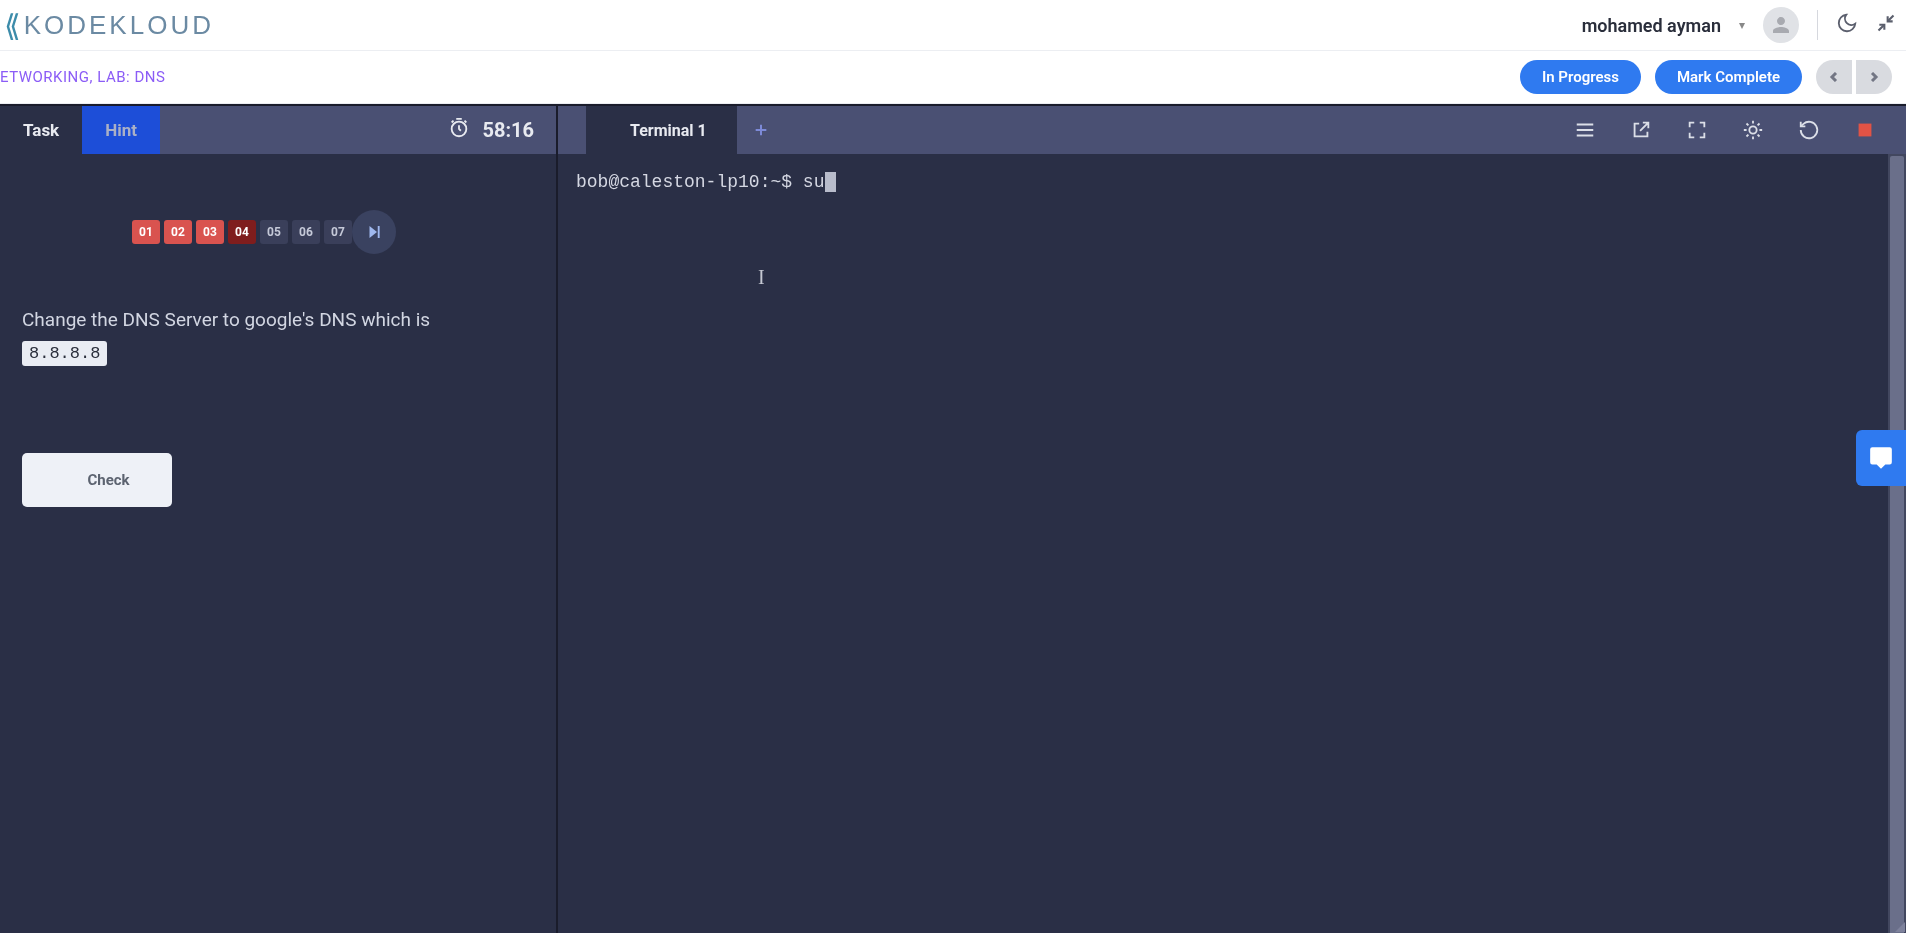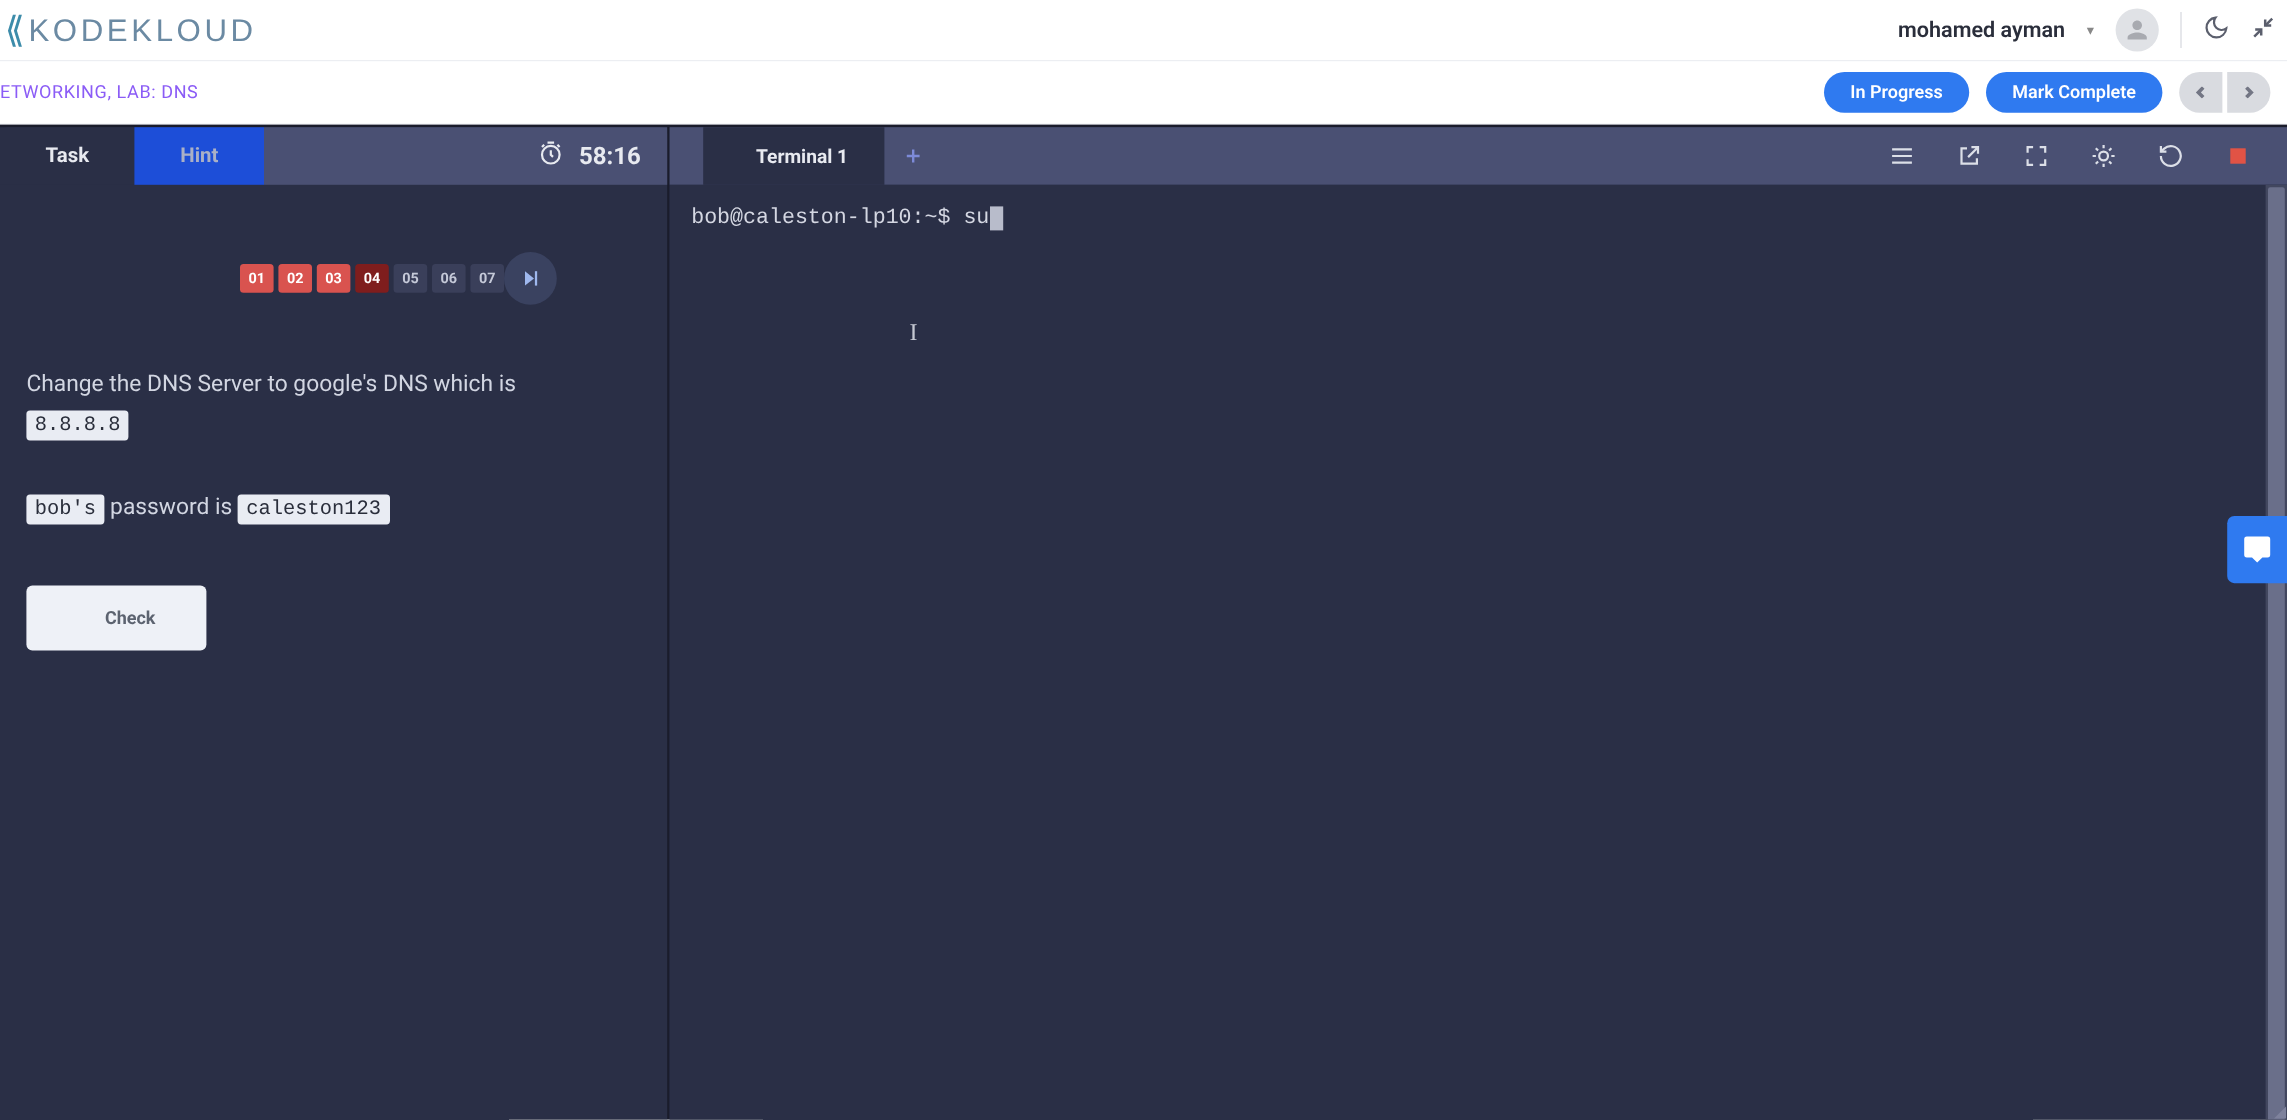--- a/index.html
+++ b/index.html
@@ -87,36 +87,36 @@
     flex-direction: column;
     color: #d9dde6;
     margin-right: 2px;
   }
   .left-tabs {
     display: flex;
     align-items: center;
     height: 48px;
   }
   .tab {
-    padding: 0 38px;
+    padding: 0 23px;
     height: 100%;
     display: flex;
     align-items: center;
     font-size: 17px;
     font-weight: 700;
     cursor: pointer;
   }
   .tab.active { background: #2a2f46; color: #e8eaf0; }
   .tab.inactive { background: #1d4ed8; color: #aab0c6; flex-shrink: 0; }
   .tab-spacer { flex: 1; background: #4a5073; height: 100%; display: flex; align-items: center; justify-content: flex-end; padding-right: 22px; gap: 12px; }
   .timer-icon svg { width: 22px; height: 22px; stroke: #e8eaf0; fill: none; stroke-width: 2; }
   .timer-text { font-size: 20px; font-weight: 700; color: #e8eaf0; }
 
   .left-content { padding: 28px 22px; }
-  .steps-row { display: flex; align-items: center; justify-content: center; margin: 28px 0 50px 0; padding: 0 2px 0 110px; }
+  .steps-row { display: flex; align-items: center; justify-content: flex-start; margin: 28px 0 50px 0; padding: 0 2px 0 110px; }
   .steps { display: flex; gap: 4px; }
   .step {
     width: 28px; height: 24px; border-radius: 3px;
     display: flex; align-items: center; justify-content: center;
     font-size: 12px; font-weight: 700; color: #fff;
   }
   .step.red { background: #d9534f; }
   .step.blue { background: #7f1d1d; }
   .step.gray { background: #3a3f5a; color: #c5c9d8; }
   .next-step-btn {
@@ -309,23 +309,20 @@
             </svg>
         </div>
       </div>
 
       <div class="task-text">
         <span>Change the DNS Server to google's DNS which is</span>
         <br>
         <span class="code-chip">8.8.8.8</span>
       </div>
       <div class="spacer-med"></div>
-      <div class="task-text">
-        <span class="code-chip">bob's</span><span> password is </span><span class="code-chip">caleston123</span>
-      </div>
 
       <div class="check-btn">Check</div>
 
     </div>
   </div>
 
   <div class="right-panel">
     <div class="term-tabs">
       <div class="term-tab">Terminal 1</div>
       <div class="add-tab">

